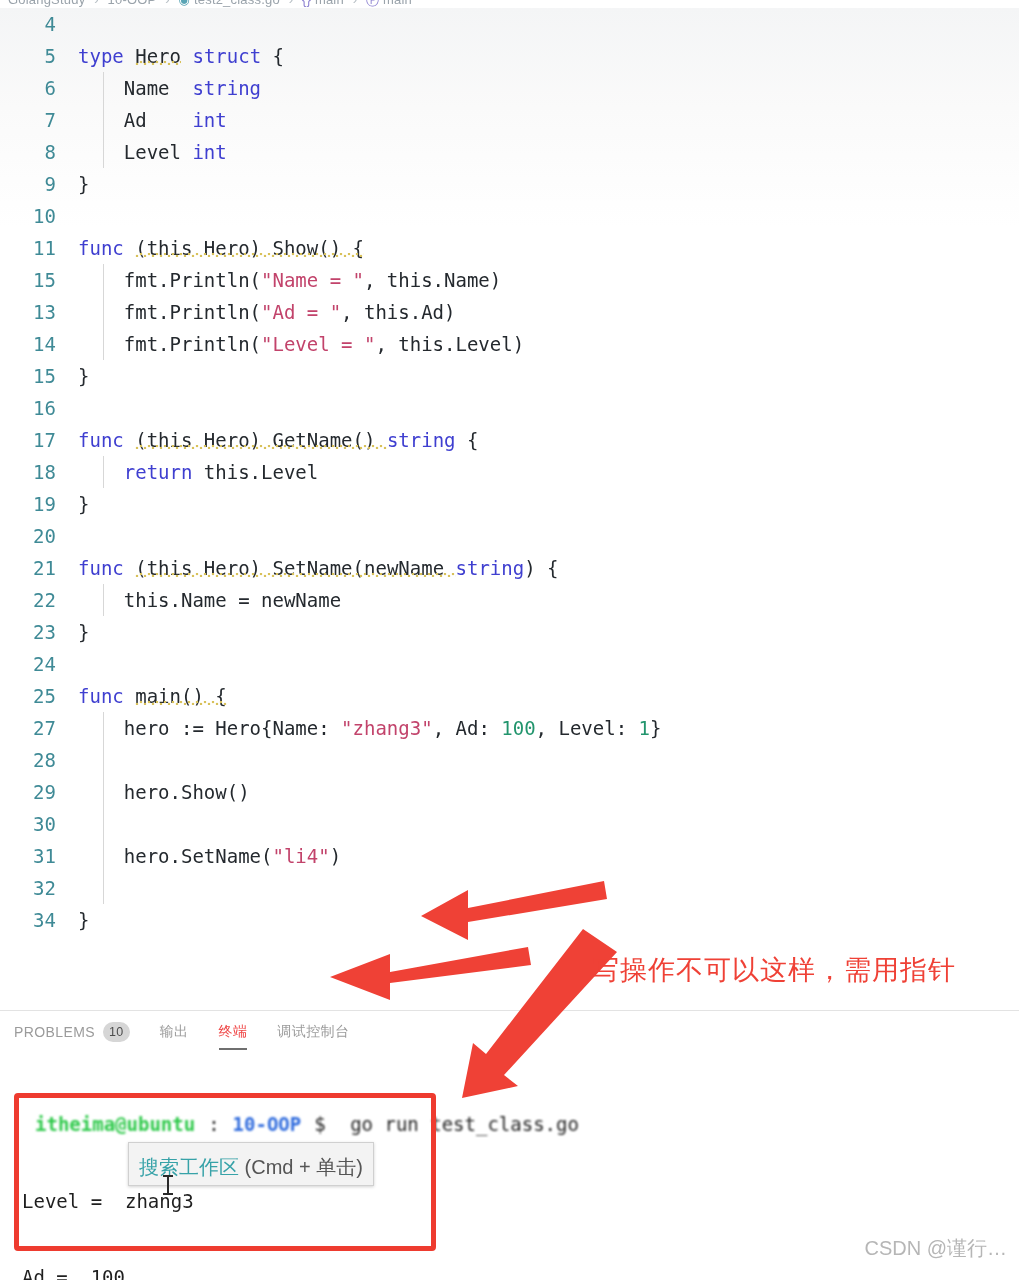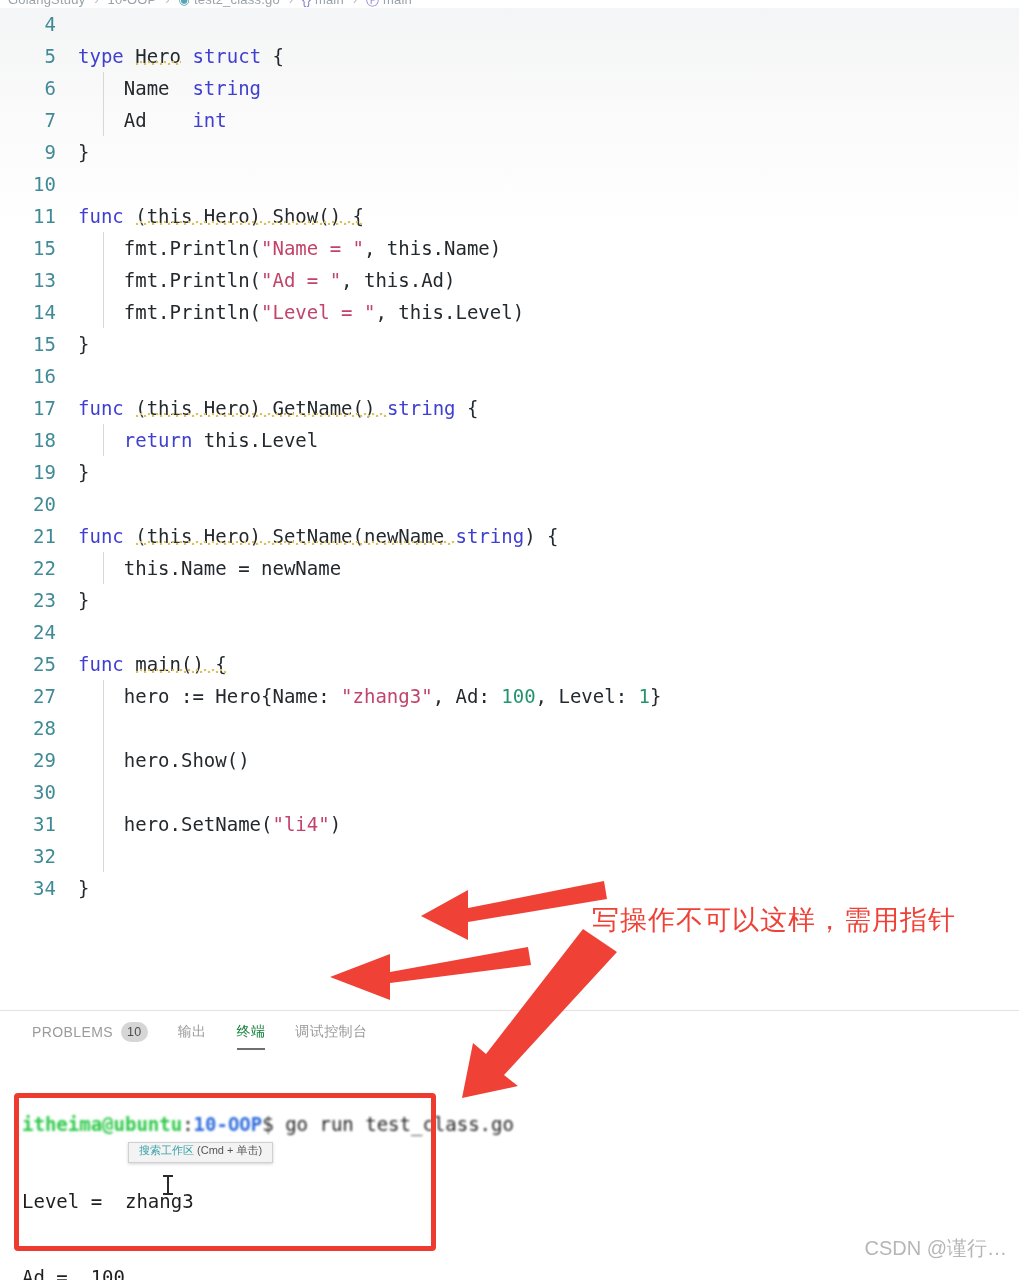--- a/index.html
+++ b/index.html
@@ -75,30 +75,30 @@
   .bracket-box{ outline:1px solid #b9b9b9; background:#eeeeee; }
 
   
   .panel{
     position:absolute; top:1010px; left:0; width:1019px; height:270px;
     background:#ffffff;
     border-top:1px solid #e3e3e3;
   }
   .panel-tabs{
     height:46px; display:flex; align-items:center; gap:0px;
-    padding-left:32px;
+    padding-left:14px;
     font-family:"Liberation Sans", sans-serif;
   }
   .ptab{
     position:relative; display:flex; align-items:center; gap:8px;
     margin-right:30px; font-size:14px; color:#9b9b9b;
     letter-spacing:.4px; padding-bottom:5px;
     filter:blur(0.35px);
   }
-  .ptab.active{ color:#15803d; }
+  .ptab.active{ color:#ef4444; }
   .ptab.active::after{
     content:""; position:absolute; left:0; right:0; bottom:-4px;
     height:2px; background:#6f6f6f;
   }
   .badge{
     display:inline-flex; align-items:center; justify-content:center;
     min-width:26px; height:20px; padding:0 6px;
     background:#d6d6d6; color:#4d4d4d;
     border-radius:10px; font-size:12.5px;
   }
@@ -107,57 +107,57 @@
   .term{
     position:relative;
     padding:4px 0 0 22px;
     font-family:"DejaVu Sans Mono", monospace;
     font-size:19px; line-height:25.5px;
     color:#1f1f1f; white-space:pre;
   }
   .t-user{ color:#2ec94a; font-weight:bold; }
   .t-colon{ color:#1f1f1f; }
   .t-path{ color:#2f6bdd; font-weight:bold; }
-  .t-blur{ filter:blur(0.8px); }
+  .t-blur{ filter:blur(0.8px);margin-left:13px; }
 
   
   .red-box{
     position:absolute; left:14px; top:1093px;
     width:422px; height:158px;
     border:5px solid #ee3b2f; border-radius:4px;
     pointer-events:none;
   }
 
   
   .tooltip{
     position:absolute; left:128px; top:1142px;
     background:#f3f3f3; border:1px solid #d0d0d0;
-    padding:0 10px 4px 10px;
-    font-family:"Liberation Sans", sans-serif;
-    font-size:11px; color:#555;
+    padding:11px 10px 4px 10px;
+    font-family:"Liberation Sans", sans-serif;
+    font-size:20px; color:#555;
     box-shadow:0 1px 3px rgba(0,0,0,.18);
     white-space:nowrap;
   }
   .tooltip .link{ color:#37a2a8; }
 
   
   .ibeam{
     position:absolute; left:167px; top:1175px;
     width:2px; height:20px; background:#2a2a2a;
   }
   .ibeam::before,.ibeam::after{
     content:""; position:absolute; left:-4px; width:10px; height:2px; background:#2a2a2a;
   }
   .ibeam::before{ top:0; }
   .ibeam::after{ bottom:0; }
 
   
   .anno-svg{ position:absolute; left:0; top:0; width:1019px; height:1280px; pointer-events:none; }
   .anno-text{
-    position:absolute; left:592px; top:902px;
+    position:absolute; left:592px; top:952px;
     font-family:"Liberation Sans", sans-serif;
     font-size:27px; color:#ef4136; letter-spacing:1px;
     white-space:nowrap;
   }
 
   
   .watermark{
     position:absolute; right:12px; bottom:18px;
     font-family:"Liberation Sans", sans-serif;
     font-size:20px; color:#b6b6b6;
@@ -184,20 +184,21 @@
 <div class="editor">
 
   <div class="code-line"><span class="ln">4</span><span class="code"></span></div>
 
   <div class="code-line"><span class="ln">5</span><span class="code"><span class="kw">type</span> <span class="typ squig">Hero</span> <span class="kw">struct</span> <span class="plain">{</span></span></div>
 
   <div class="code-line"><span class="guide"></span><span class="ln">6</span><span class="code"><span class="plain">    Name  </span><span class="kw">string</span></span></div>
 
   <div class="code-line"><span class="guide"></span><span class="ln">7</span><span class="code"><span class="plain">    Ad    </span><span class="kw">int</span></span></div>
 
+  <div class="code-line"><span class="guide"></span><span class="ln">8</span><span class="code"><span class="plain">    Level </span><span class="kw">int</span></span></div>
 
   <div class="code-line"><span class="ln">9</span><span class="code"><span class="plain">}</span></span></div>
 
   <div class="code-line"><span class="ln">10</span><span class="code"></span></div>
 
   <div class="code-line"><span class="ln">11</span><span class="code"><span class="kw">func</span> <span class="plain squig">(this Hero) Show() {</span></span></div>
 
   <div class="code-line"><span class="guide"></span><span class="ln">15</span><span class="code"><span class="plain">    fmt.Println(</span><span class="str">"Name = "</span><span class="plain">, this.Name)</span></span></div>
 
   <div class="code-line"><span class="guide"></span><span class="ln">13</span><span class="code"><span class="plain">    fmt.Println(</span><span class="str">"Ad = "</span><span class="plain">, this.Ad)</span></span></div>

